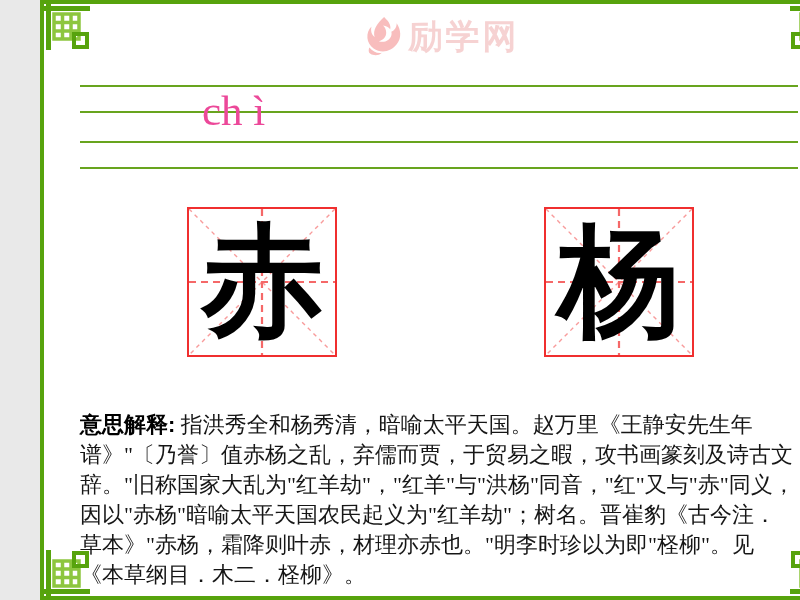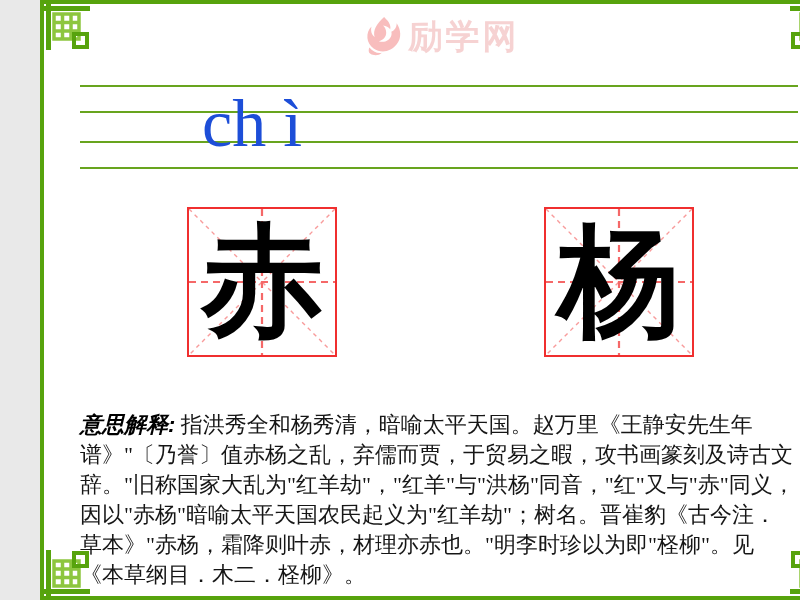--- a/index.html
+++ b/index.html
@@ -36,21 +36,21 @@
   }
   
   .py-line{position:absolute;left:40px;width:718px;height:2px;background:#68a41e;}
   .py-line1{top:85px;}
   .py-line2{top:111px;}
   .py-line3{top:141px;}
   .py-line4{top:167px;}
   .pinyin{
     position:absolute;top:89px;
     font-family:"Liberation Serif","DejaVu Serif",serif;
-    font-size:68px;color:#1d4ed8;white-space:pre;
+    font-size:43px;color:#ec4899;white-space:pre;
     line-height:1;
   }
   .pinyin-0{left:162px;}
   .pinyin-1{left:502px;}
   
   .charbox{
     position:absolute;top:207px;width:150px;height:150px;
     border:2px solid #f02f2f;box-sizing:border-box;
     background:#ffffff;
   }
@@ -64,21 +64,21 @@
     font-weight:bold;font-size:122px;color:#000;
     line-height:1;
   }
   
   .meaning{
     position:absolute;left:40px;top:410px;width:716px;
     font-size:22px;line-height:30px;color:#161616;
   }
   .meaning-label{
     font-family:"Liberation Sans","DejaVu Sans",sans-serif;
-    font-weight:bold;color:#000;font-style:italic;
+    font-weight:bold;color:#000;
   }
 </style>
 </head>
 <body>
 
 <div id="page">
 
   <div class="frame"></div>
 
   <svg class="corner corner-tl" viewBox="0 0 56 56">

